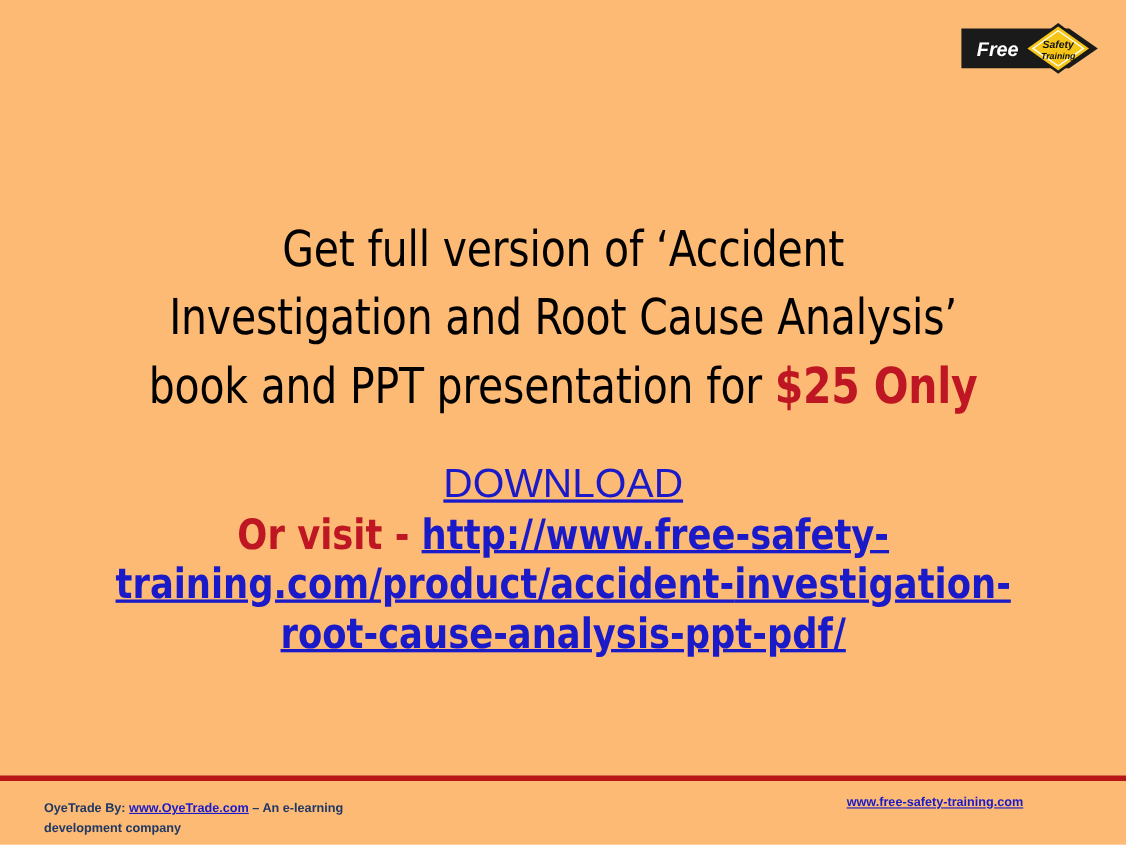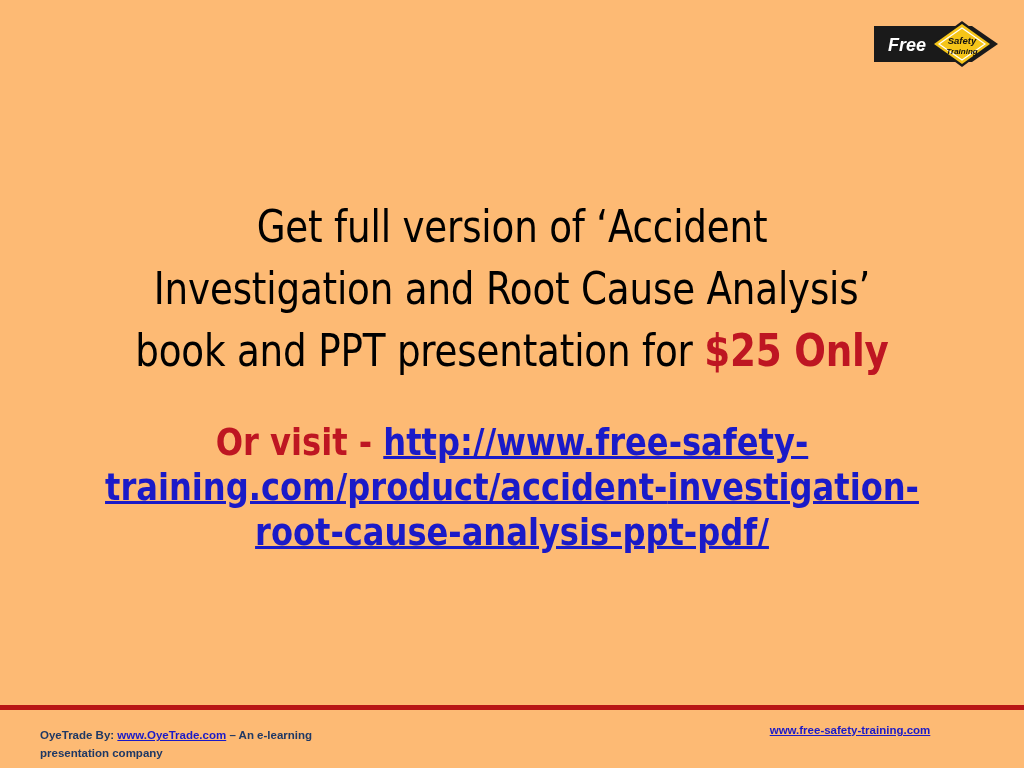--- a/index.html
+++ b/index.html
@@ -153,22 +153,23 @@
     </svg>
   </div>
 
   <div class="headline">
     <div>Get full version of ‘Accident</div>
     <div>Investigation and Root Cause Analysis’</div>
     <div><span>book and PPT presentation for </span><span class="price">$25 Only</span></div>
   </div>
 
   <div class="linkblock">
+    <a class="download-line" href="#">DOWNLOAD</a>
     <div class="url-para"><span class="orvisit">Or visit - </span><a class="url" href="#"><span>http://www.free-safety-</span><span>training.com/product/accident-</span><span>investigation-root-cause-analysis-ppt-pdf/</span></a></div>
   </div>
 
   <div class="divider"></div>
 
-  <div class="footer-left"><span class="normaltxt">OyeTrade By: </span><a class="oye" href="#">www.OyeTrade.com</a><span class="normaltxt"> – An e-learning</span><br><span class="normaltxt">presentation company</span></div>
+  <div class="footer-left"><span class="normaltxt">OyeTrade By: </span><a class="oye" href="#">www.OyeTrade.com</a><span class="normaltxt"> – An e-learning</span><br><span class="normaltxt">development company</span></div>
 
   <a class="footer-right" href="#">www.free-safety-training.com</a>
 
 </div>
 
 </body></html>

